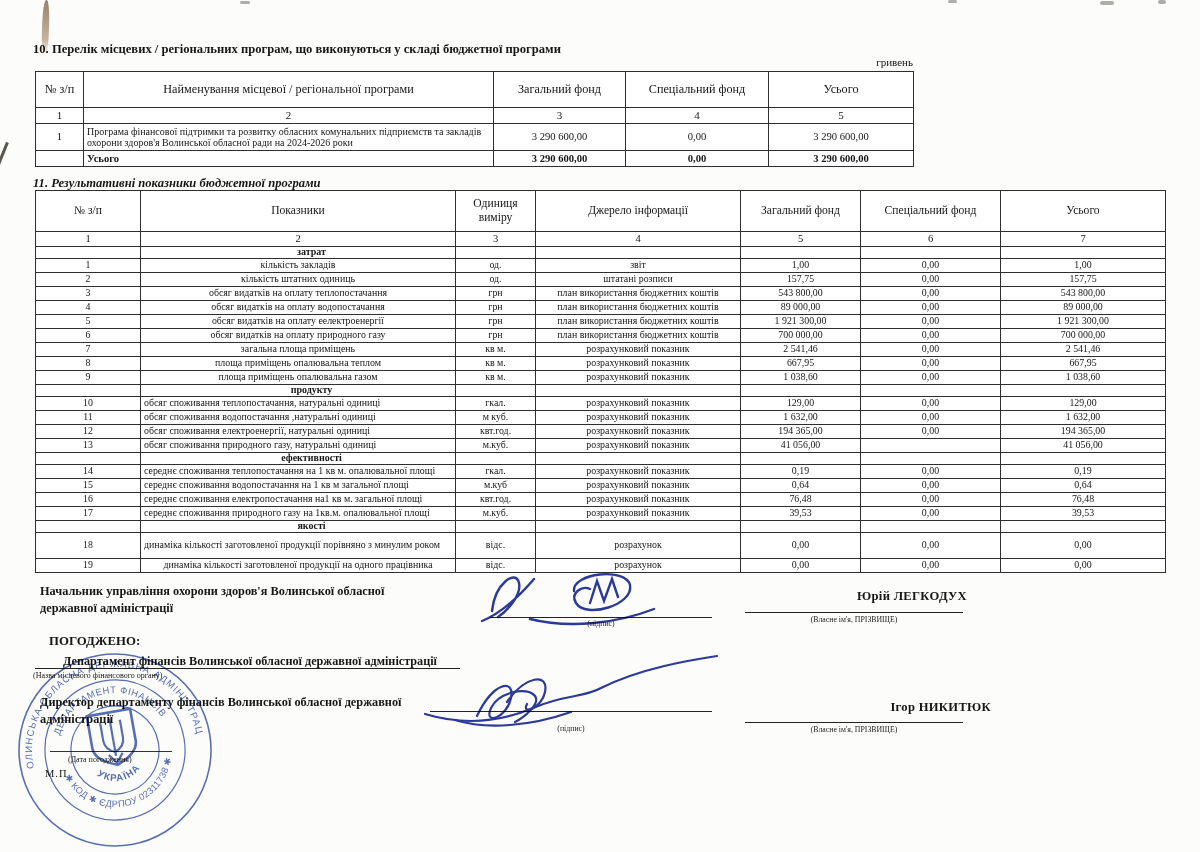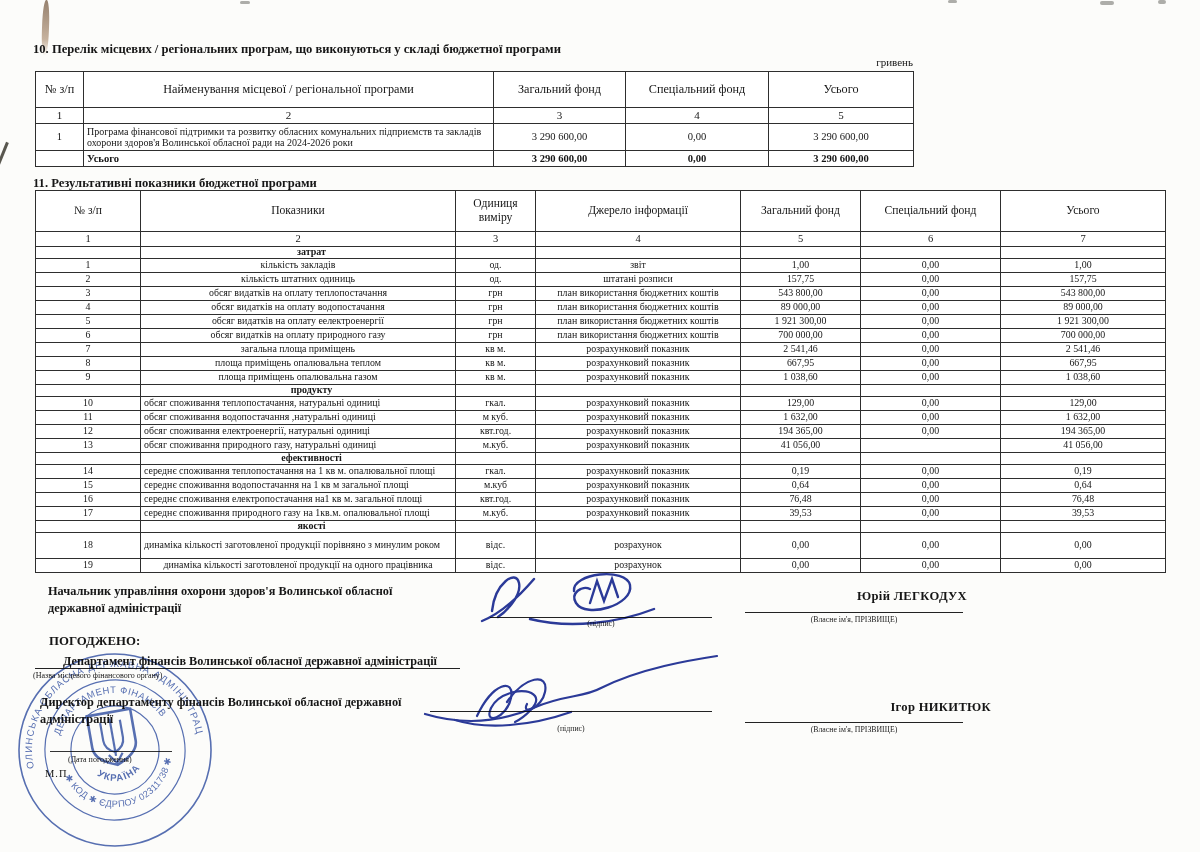--- a/index.html
+++ b/index.html
@@ -101,21 +101,21 @@
       <tr class="total">
         <td></td>
         <td class="name">Усього</td>
         <td>3 290 600,00</td>
         <td>0,00</td>
         <td>3 290 600,00</td>
       </tr>
     </tbody>
 </table>
 
-<div class="abs sec-title" style="left:33px;top:176px;">11. Результативні показники бюджетної програми</div>
+<div class="abs sec-title" style="left:33px;top:176px;font-style:italic;">11. Результативні показники бюджетної програми</div>
 
 <table class="t2 abs" style="left:35px;top:190px;">
   <colgroup>
       <col style="width:105px">
       <col style="width:315px">
       <col style="width:80px">
       <col style="width:205px">
       <col style="width:120px">
       <col style="width:140px">
       <col style="width:165px">
@@ -344,21 +344,21 @@
         <td>динаміка кількості заготовленої продукції на одного працівника</td>
         <td>відс.</td>
         <td>розрахунок</td>
         <td>0,00</td>
         <td>0,00</td>
         <td>0,00</td>
       </tr>
     </tbody>
 </table>
 
-<div class="abs sig-role" style="left:48px;top:583px;width:395px;">Начальник управління охорони здоров'я Волинської обласної державної адміністрації</div>
+<div class="abs sig-role" style="left:40px;top:583px;width:395px;">Начальник управління охорони здоров'я Волинської обласної державної адміністрації</div>
 <div class="abs sig-line" style="left:490px;top:617px;width:222px;"></div>
 <div class="abs small-cap" style="left:490px;top:619px;width:222px;">(підпис)</div>
 <div class="abs sig-name" style="left:772px;top:589px;width:195px;">Юрій ЛЕГКОДУХ</div>
 <div class="abs sig-line" style="left:745px;top:612px;width:218px;"></div>
 <div class="abs small-cap" style="left:745px;top:615px;width:218px;">(Власне ім'я, ПРІЗВИЩЕ)</div>
 
 <div class="abs agreed" style="left:40px;top:634px;">ПОГОДЖЕНО:</div>
 <div class="abs org-line" style="left:35px;top:651px;width:425px;height:17px;">
   <span class="org-text" style="margin-left:28px;">Департамент фінансів Волинської обласної державної адміністрації</span>
 </div>

